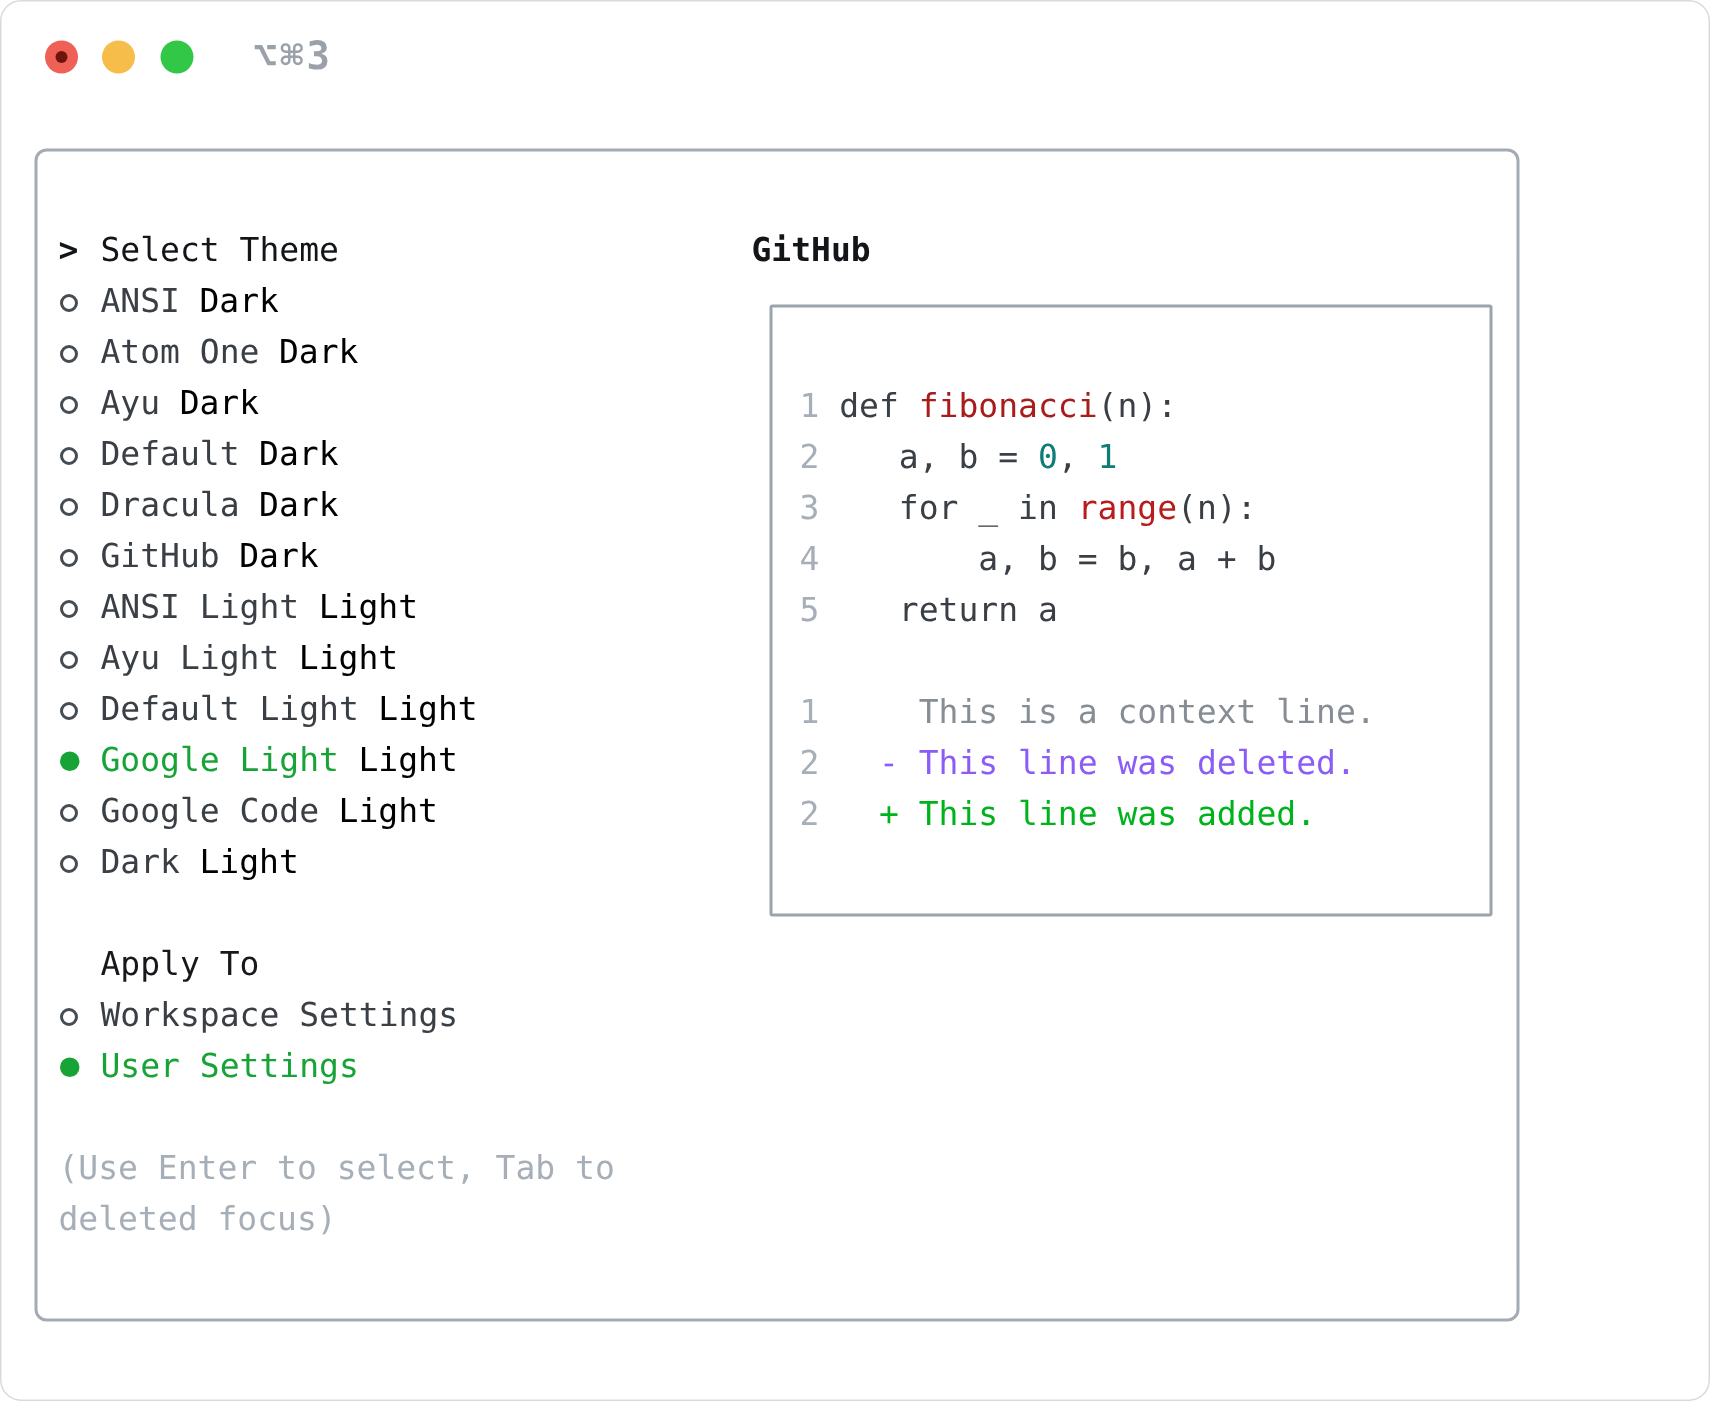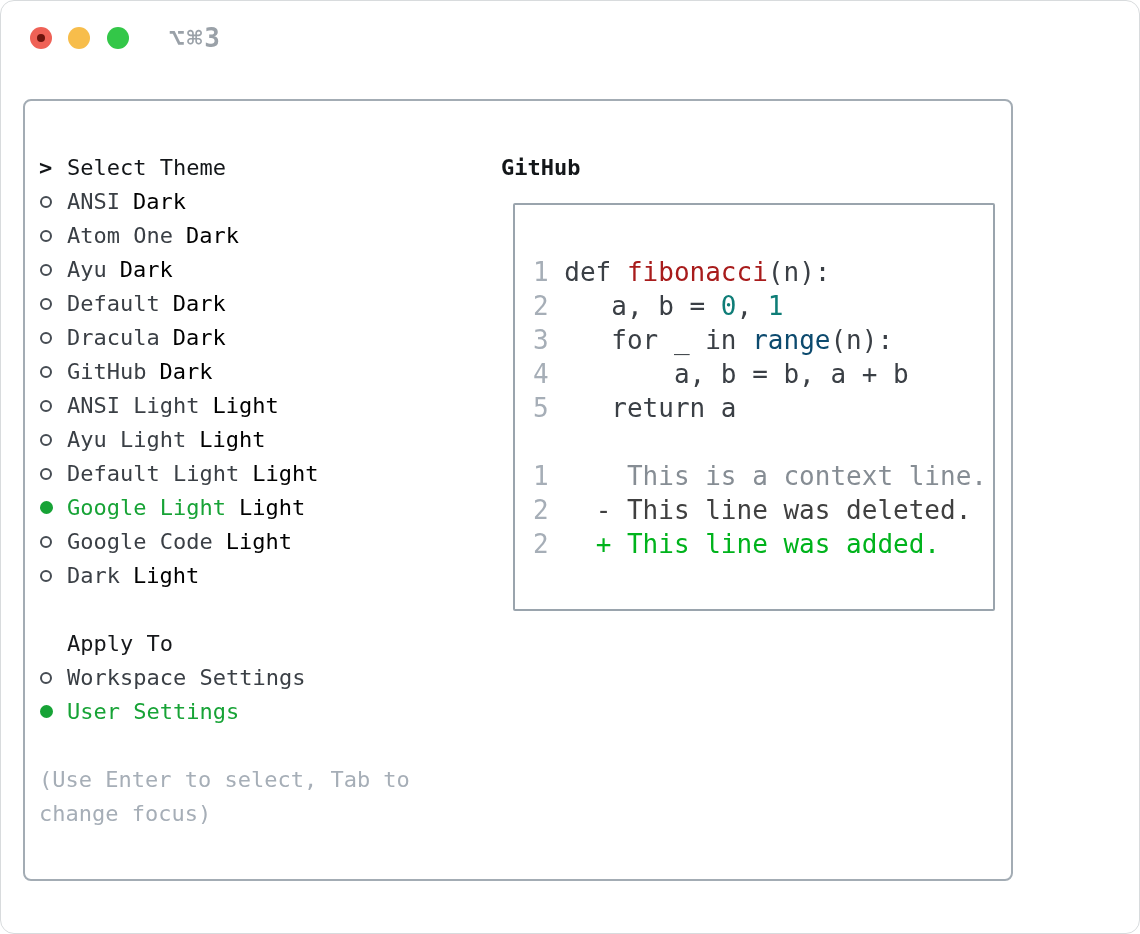--- a/index.html
+++ b/index.html
@@ -42,28 +42,28 @@
   .spacer{height:34px;}
   .hint{color:#a6aeb7;width:434px;white-space:normal;}
   
   .preview-column{left:476px;top:50px;}
   .preview-label{font-weight:bold;color:#131619;height:34px;}
   .preview-box{
     margin-top:18px;margin-left:12px;width:482px;height:408px;
     border:2px solid #9aa4ad;border-radius:2px;box-sizing:border-box;
     padding:50px 0 0 18px;overflow:hidden;
   }
-  .code-line{white-space:pre;height:34px;font-size:26px;line-height:34px;}
+  .code-line{white-space:pre;height:34px;font-size:22px;line-height:34px;}
   .ln{color:#a6aeb7;}
   .code{color:#3a3f45;}
   .func{color:#a81c1c;}
   .num{color:#0e7d77;}
-  .builtin{color:#0c4a6e;text-align:right;}
+  .builtin{color:#b91c1c;text-align:right;}
   .ctx{color:#868d94;}
-  .del{color:#404040;}
+  .del{color:#8b5cf6;}
   .add{color:#00b31c;}
 </style>
 </head>
 <body>
 
 <div class="window">
 
   <div class="titlebar">
     <div class="light light-red">
       <span class="light-dot"></span>
@@ -93,21 +93,21 @@
         </div>
 
       <div class="spacer"></div>
       <div class="row"><span class="marker"></span><span class="apply-label">Apply To</span></div>
       <div id="apply-items">
           <div class="row"><span class="marker"><span class="circle"></span></span><span class="t-name">Workspace Settings</span></div>
           <div class="row selected"><span class="marker"><span class="circle on"></span></span><span class="t-name">User Settings</span></div>
         </div>
 
       <div class="spacer"></div>
-      <div class="hint">(Use Enter to select, Tab to change focus)</div>
+      <div class="hint">(Use Enter to select, Tab to deleted focus)</div>
     </div>
 
     <div class="col preview-column">
       <div class="preview-label">GitHub</div>
       <div class="preview-box" id="preview-box">
           <div class="code-line"><span class="ln">1</span><span class="code"> </span><span class="code">def </span><span class="func">fibonacci</span><span class="code">(n):</span></div>
           <div class="code-line"><span class="ln">2</span><span class="code">    </span><span class="code">a, b = </span><span class="num">0</span><span class="code">, </span><span class="num">1</span></div>
           <div class="code-line"><span class="ln">3</span><span class="code">    </span><span class="code">for _ in </span><span class="builtin">range</span><span class="code">(n):</span></div>
           <div class="code-line"><span class="ln">4</span><span class="code">        </span><span class="code">a, b = b, a + b</span></div>
           <div class="code-line"><span class="ln">5</span><span class="code">    </span><span class="code">return a</span></div>

